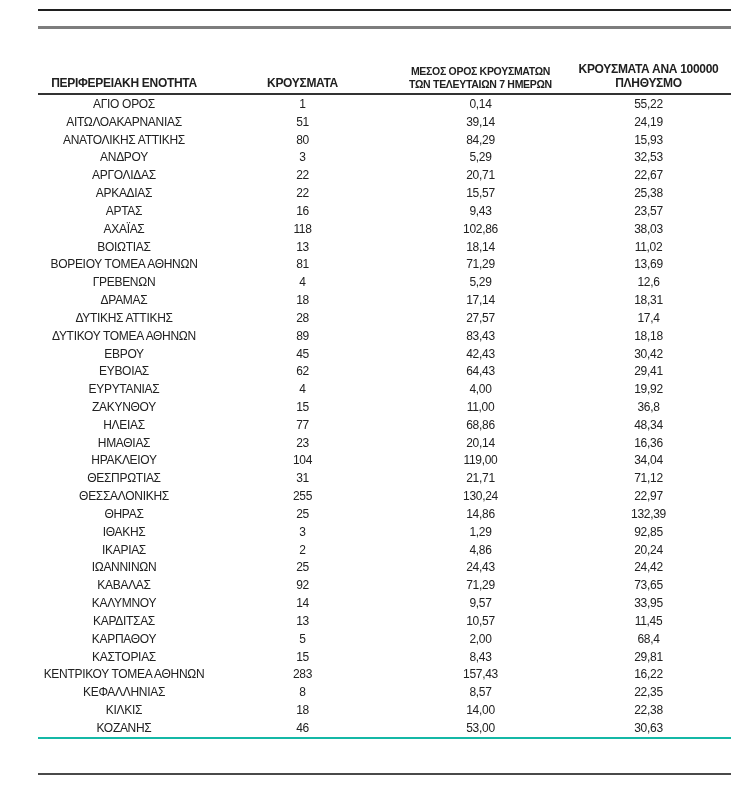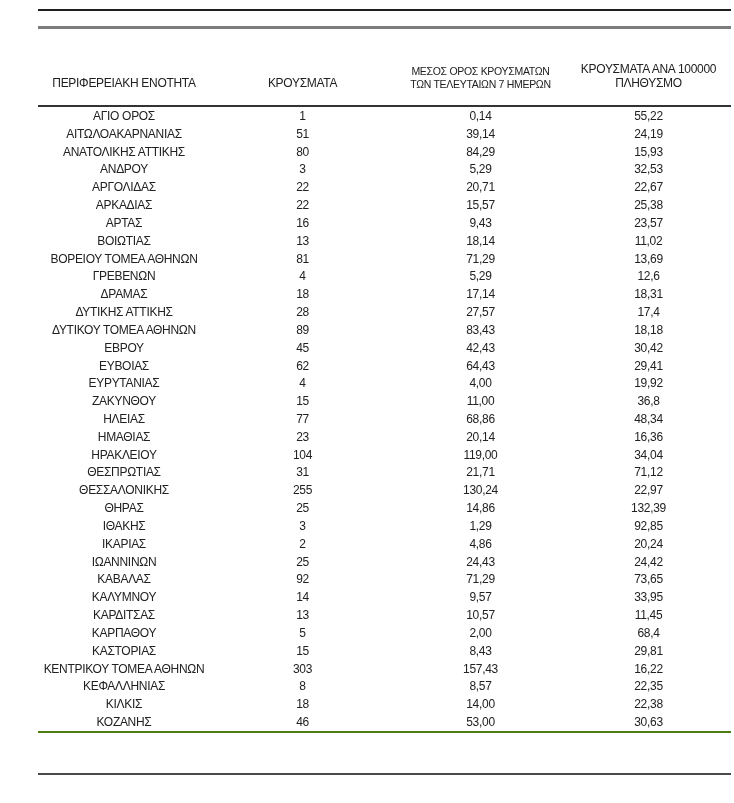--- a/index.html
+++ b/index.html
@@ -24,44 +24,44 @@
     width: 693px;
     border-collapse: collapse;
     table-layout: fixed;
   }
   col.c1 { width: 172px; }
   col.c2 { width: 185px; }
   col.c3 { width: 171px; }
   col.c4 { width: 165px; }
 
   thead th {
-    font-weight: normal;
+    font-weight: bold;
     vertical-align: bottom;
     text-align: center;
     height: 34px;
-    padding: 0 0 15px 0;
+    padding: 0 0 3px 0;
     border-bottom: 2.5px solid #333333;
     font-size: 12px;
     line-height: 1.18;
     letter-spacing: -0.3px;
   }
   thead th.small { font-size: 10.5px; }
   thead th .hl { display: block; }
 
   tbody td {
     text-align: center;
     height: 17.84px;
     padding: 0;
     font-size: 12px;
     line-height: 1;
     letter-spacing: -0.3px;
     white-space: nowrap;
     overflow: hidden;
   }
-  tbody tr:last-child td { border-bottom: 2px solid #4d7c0f; }
+  tbody tr:last-child td { border-bottom: 2px solid #14b8a6; }
 </style>
 </head>
 <body>
 
 <div class="page">
   <div class="rule rule-top-thin"></div>
   <div class="rule rule-top-thick"></div>
 
   <table class="data-table">
     <colgroup>
@@ -125,20 +125,26 @@
           <td>15,57</td>
           <td>25,38</td>
         </tr>
         <tr>
           <td>ΑΡΤΑΣ</td>
           <td>16</td>
           <td>9,43</td>
           <td>23,57</td>
         </tr>
         <tr>
+          <td>ΑΧΑΪΑΣ</td>
+          <td>118</td>
+          <td>102,86</td>
+          <td>38,03</td>
+        </tr>
+        <tr>
           <td>ΒΟΙΩΤΙΑΣ</td>
           <td>13</td>
           <td>18,14</td>
           <td>11,02</td>
         </tr>
         <tr>
           <td>ΒΟΡΕΙΟΥ ΤΟΜΕΑ ΑΘΗΝΩΝ</td>
           <td>81</td>
           <td>71,29</td>
           <td>13,69</td>
@@ -270,21 +276,21 @@
           <td>68,4</td>
         </tr>
         <tr>
           <td>ΚΑΣΤΟΡΙΑΣ</td>
           <td>15</td>
           <td>8,43</td>
           <td>29,81</td>
         </tr>
         <tr>
           <td>ΚΕΝΤΡΙΚΟΥ ΤΟΜΕΑ ΑΘΗΝΩΝ</td>
-          <td>303</td>
+          <td>283</td>
           <td>157,43</td>
           <td>16,22</td>
         </tr>
         <tr>
           <td>ΚΕΦΑΛΛΗΝΙΑΣ</td>
           <td>8</td>
           <td>8,57</td>
           <td>22,35</td>
         </tr>
         <tr>

